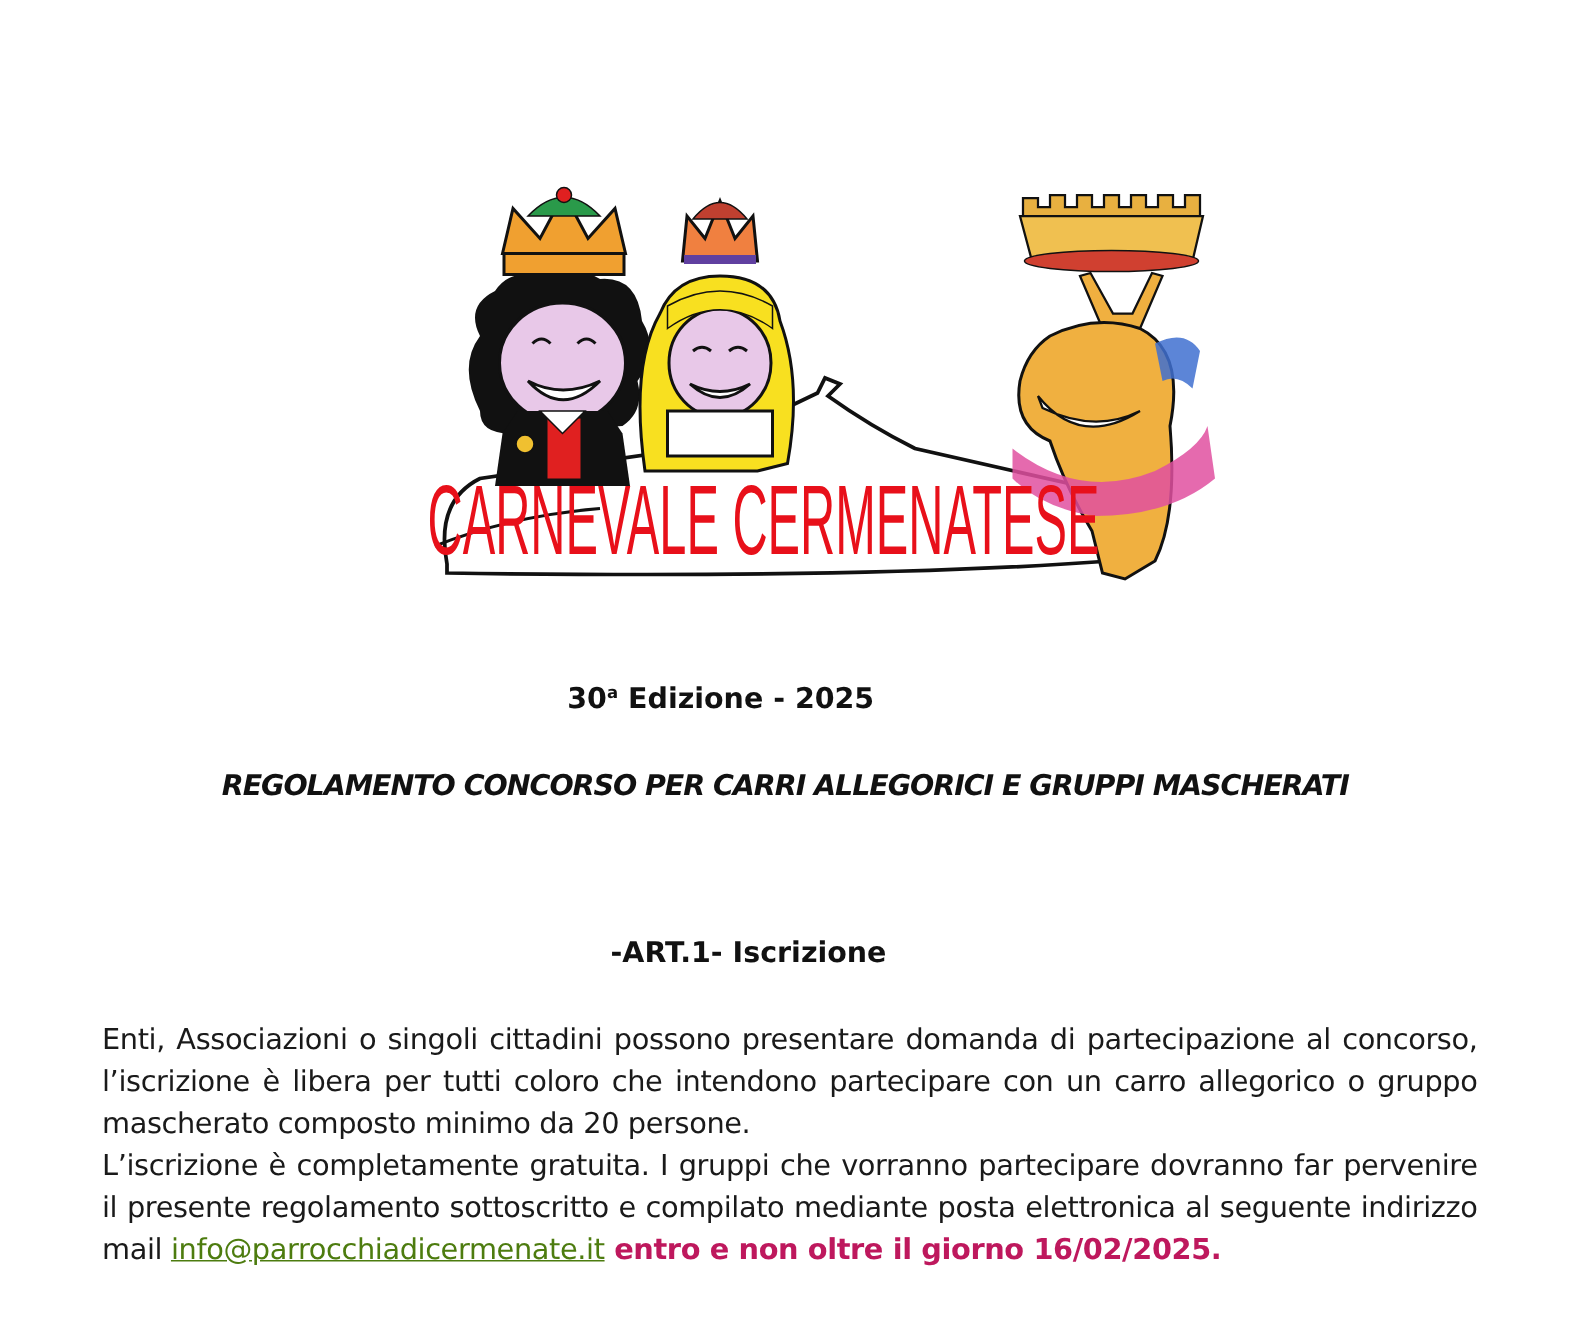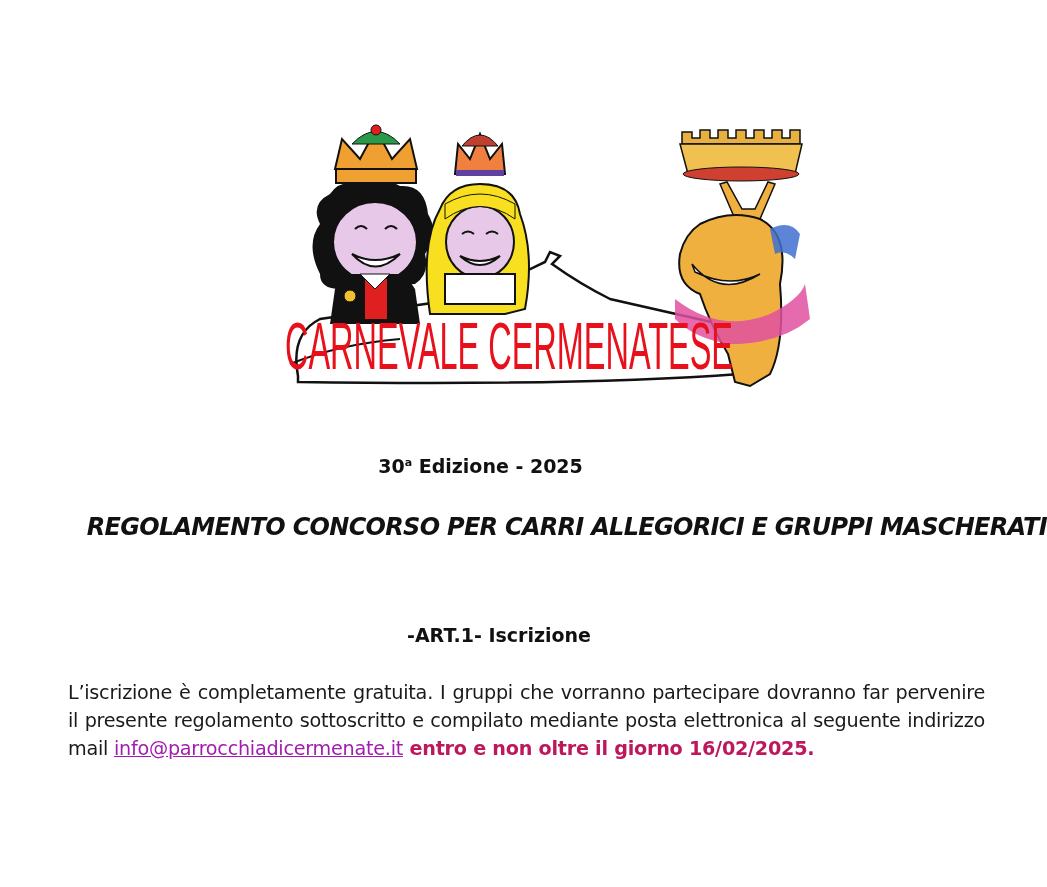--- a/index.html
+++ b/index.html
@@ -10,36 +10,36 @@
     .logo svg { width: 100%; height: 100%; display: block; }
 
     .edition {
       position: absolute; left: 0; width: 961px; top: 455px;
       text-align: center; font-weight: bold; font-size: 19px; color: #111;
     }
     .edition sup { font-size: 11px; vertical-align: 7px; font-weight: bold; }
 
     .subtitle {
       position: absolute; left: 0; width: 1047px; top: 513px;
-      text-align: right; font-weight: bold; font-style: italic; font-size: 24px;
+      text-align: center; font-weight: bold; font-style: italic; font-size: 19px;
       letter-spacing: -0.7px; color: #111;
     }
 
     .art-title {
       position: absolute; left: 0; width: 998px; top: 624px;
       text-align: center; font-weight: bold; font-size: 19px; color: #111;
     }
 
     .body-text {
       position: absolute; left: 68px; top: 679px; width: 917px;
       font-size: 19.2px; line-height: 28px; color: #1a1a1a;
       text-align: justify; letter-spacing: -0.25px;
     }
     .body-text p { text-align: justify; }
-    .body-text a { color: #a21caf; text-decoration: underline; }
+    .body-text a { color: #4d7c0f; text-decoration: underline; }
     .body-text b { font-weight: bold; color: #be185d; }
   </style>
 </head>
 <body>
 
 <div class="logo">
   <svg viewBox="0 0 540 280" xmlns="http://www.w3.org/2000/svg">
 
     <path d="M18 252 Q10 210 40 195 L180 175 Q220 160 240 150 L265 138 L270 128 L280 132 L272 140 Q300 160 330 175 L440 200 Q470 210 460 250 Q300 262 18 258 Z" fill="#ffffff" stroke="#111" stroke-width="2.5"></path>
     <path d="M10 240 Q60 220 120 215" fill="none" stroke="#111" stroke-width="2"></path>
@@ -86,14 +86,15 @@
 
 <div class="edition">
   <span>30</span><sup>a</sup><span> Edizione - 2025</span>
 </div>
 
 <div class="subtitle">REGOLAMENTO CONCORSO PER CARRI ALLEGORICI E GRUPPI MASCHERATI</div>
 
 <div class="art-title">-ART.1- Iscrizione</div>
 
 <div class="body-text">
+  <p>Enti, Associazioni o singoli cittadini possono presentare domanda di partecipazione al concorso, l’iscrizione è libera per tutti coloro che intendono partecipare con un carro allegorico o gruppo mascherato composto minimo da 20 persone.</p>
   <p><span>L’iscrizione è completamente gratuita. I gruppi che vorranno partecipare dovranno far pervenire il presente regolamento sottoscritto e compilato mediante posta elettronica al seguente indirizzo mail </span><a>info@parrocchiadicermenate.it</a><b> entro e non oltre il giorno 16/02/2025.</b></p>
 </div>
 
 </body></html>

